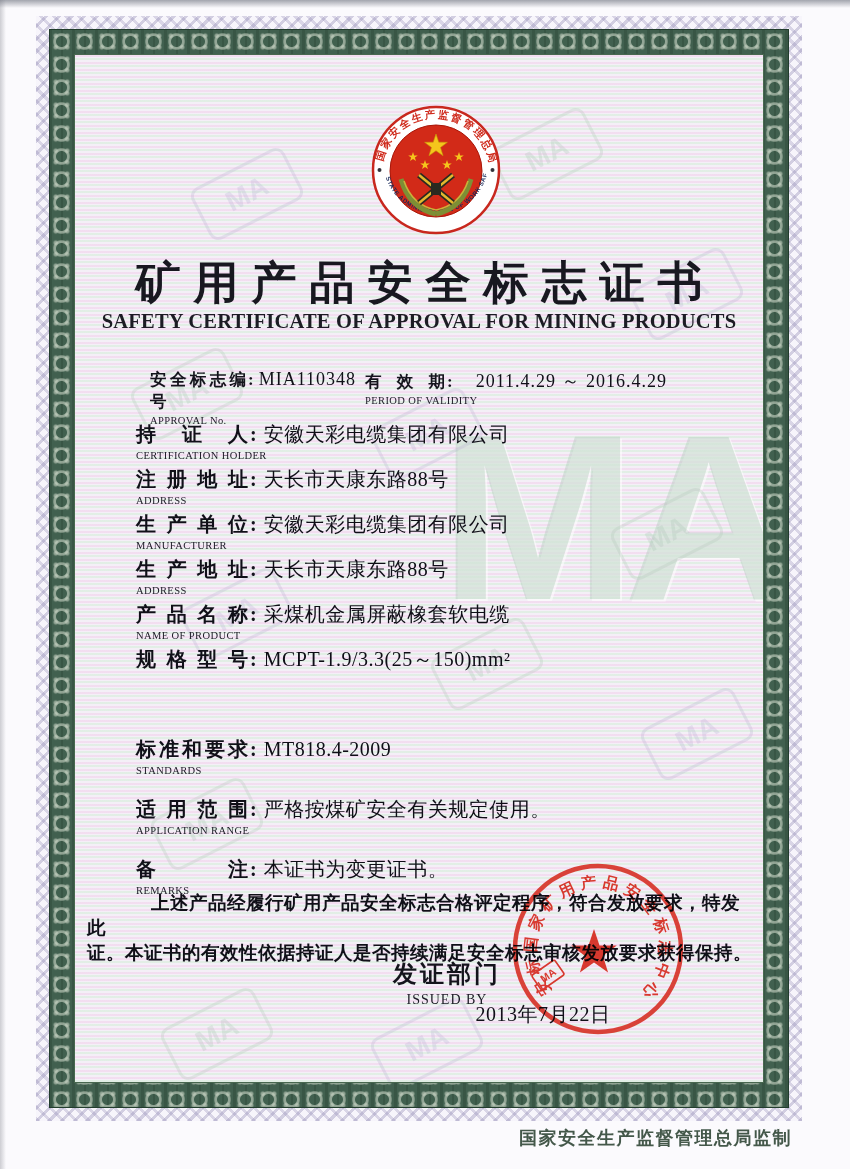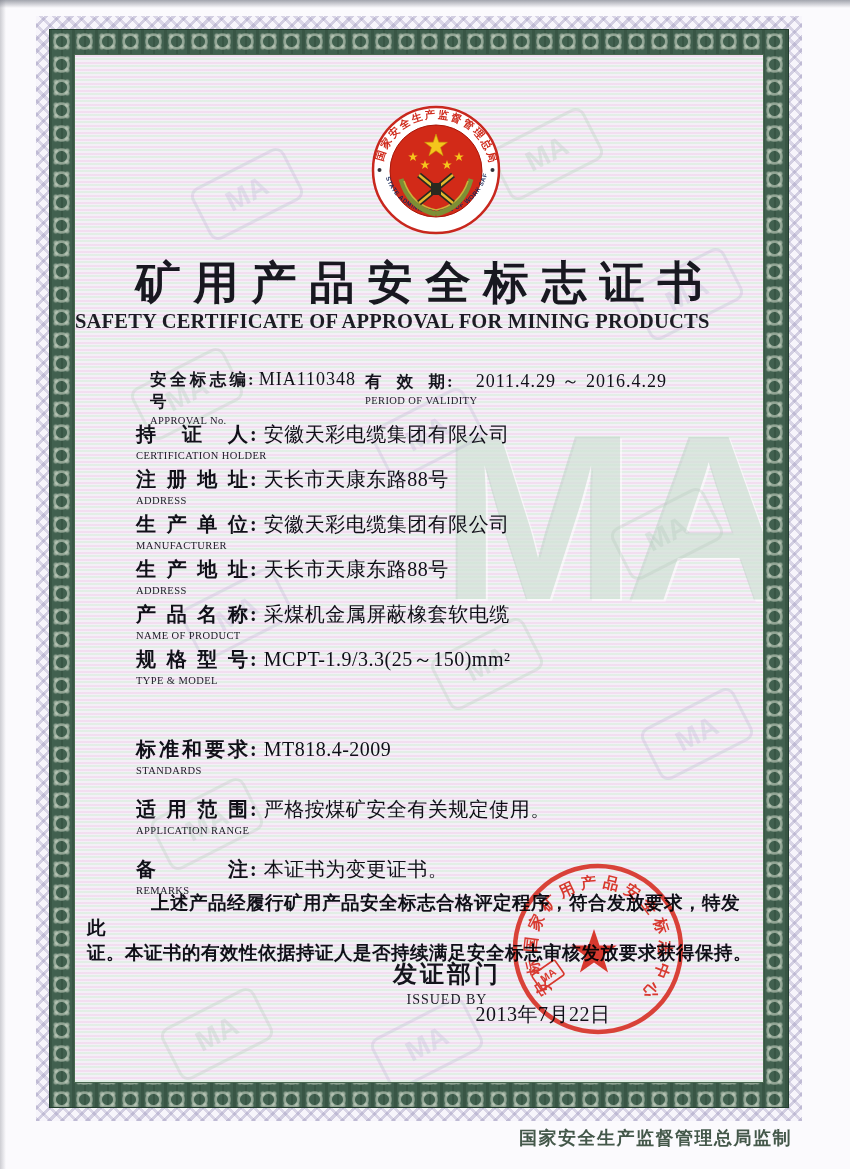--- a/index.html
+++ b/index.html
@@ -73,21 +73,21 @@
   .emblem { position:absolute; left:296px; top:50px; width:130px; height:130px; }
 
   
   .title-cn {
     position:absolute; top:198px; left:0; width:100%;
     text-align:center; font-size:45px; font-weight:900; color:#181820;
     letter-spacing:13px; padding-left:13px;
   }
   .title-en {
     position:absolute; top:255px; left:0; width:100%;
-    font-size:20.5px; font-weight:bold; color:#1c1c24;
+    text-align:center; font-size:20.5px; font-weight:bold; color:#1c1c24;
     letter-spacing:.2px;
   }
 
   
   .row1 { position:absolute; top:314px; left:61px; right:21px; height:36px; }
   .pair { position:absolute; top:0; }
   .pair-approval { left:14px; }
   .pair-validity { left:229px; }
   .l1 { display:flex; align-items:baseline; }
   .cn-label-sm {
@@ -270,21 +270,20 @@
                   <span class="val">采煤机金属屏蔽橡套软电缆</span>
                 </div>
               <div class="en-label">NAME OF PRODUCT</div>
             </div>
             <div class="crow">
               <div class="l1">
                   <span class="cn-label">规格型号</span>
                   <span class="colon">:</span>
                   <span class="val">MCPT-1.9/3.3(25～150)mm²</span>
                 </div>
-              <div class="en-label">TYPE &amp; MODEL</div>
             </div>
           </div>
 
           <div class="fields2">
             <div class="crow">
               <div class="l1">
                   <span class="cn-label">标准和要求</span>
                   <span class="colon">:</span>
                   <span class="val">MT818.4-2009</span>
                 </div>

